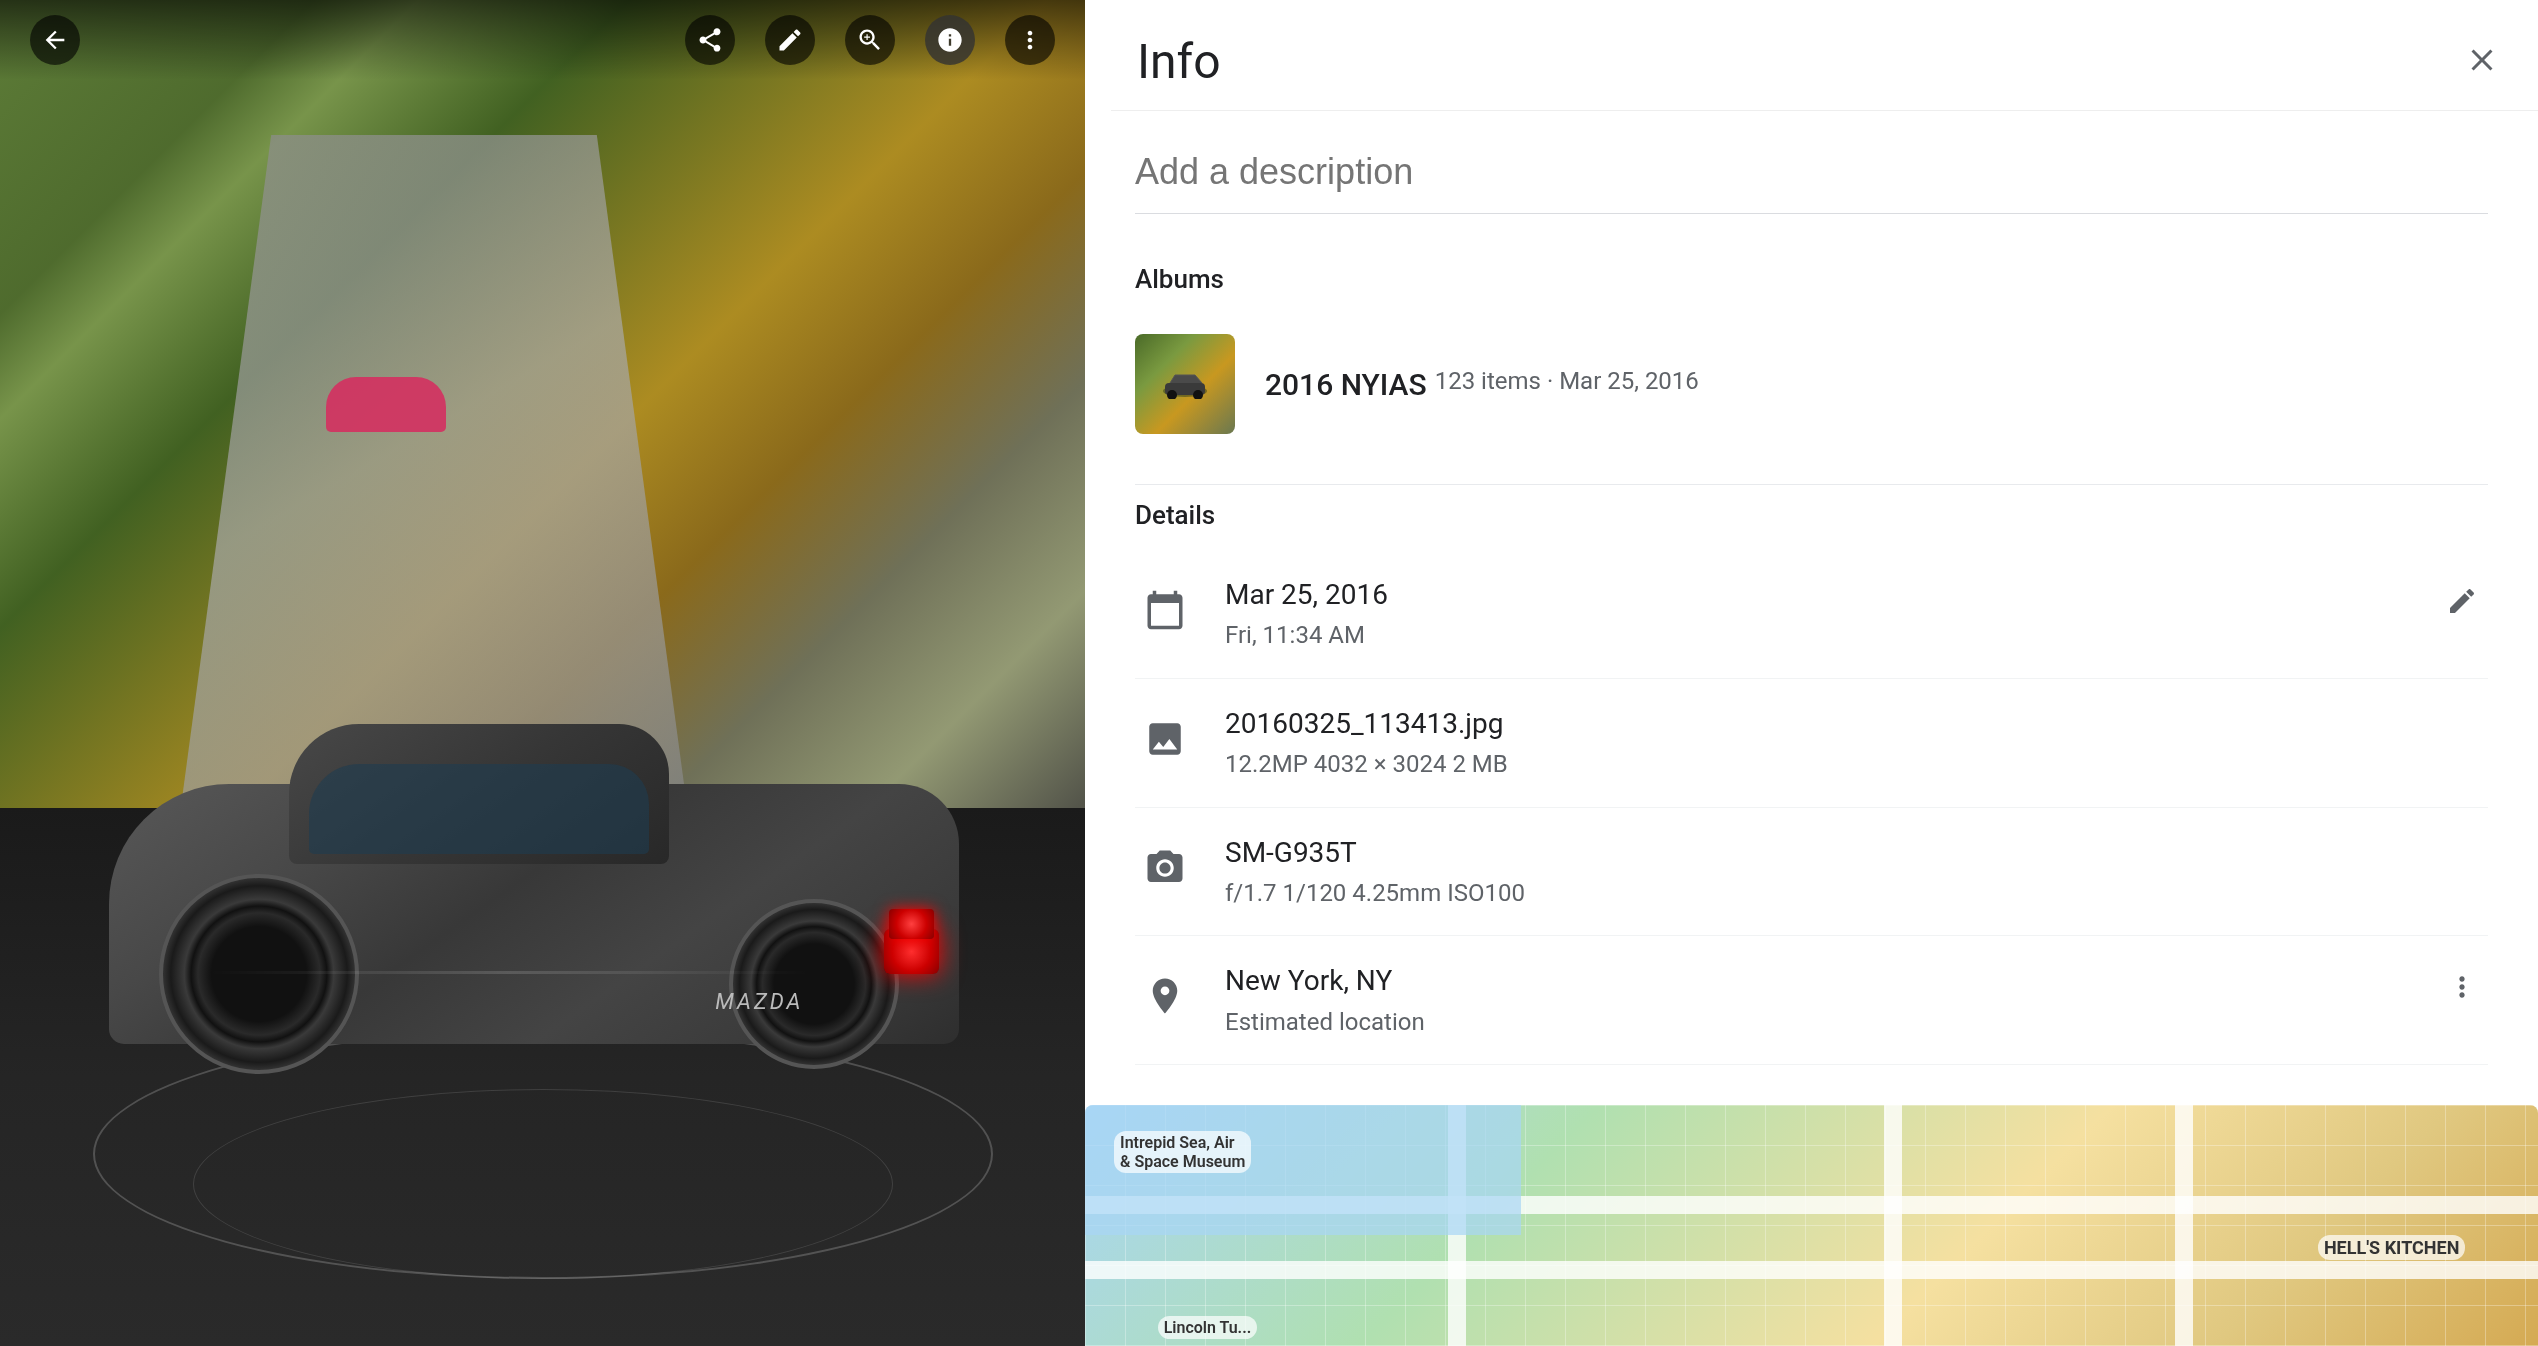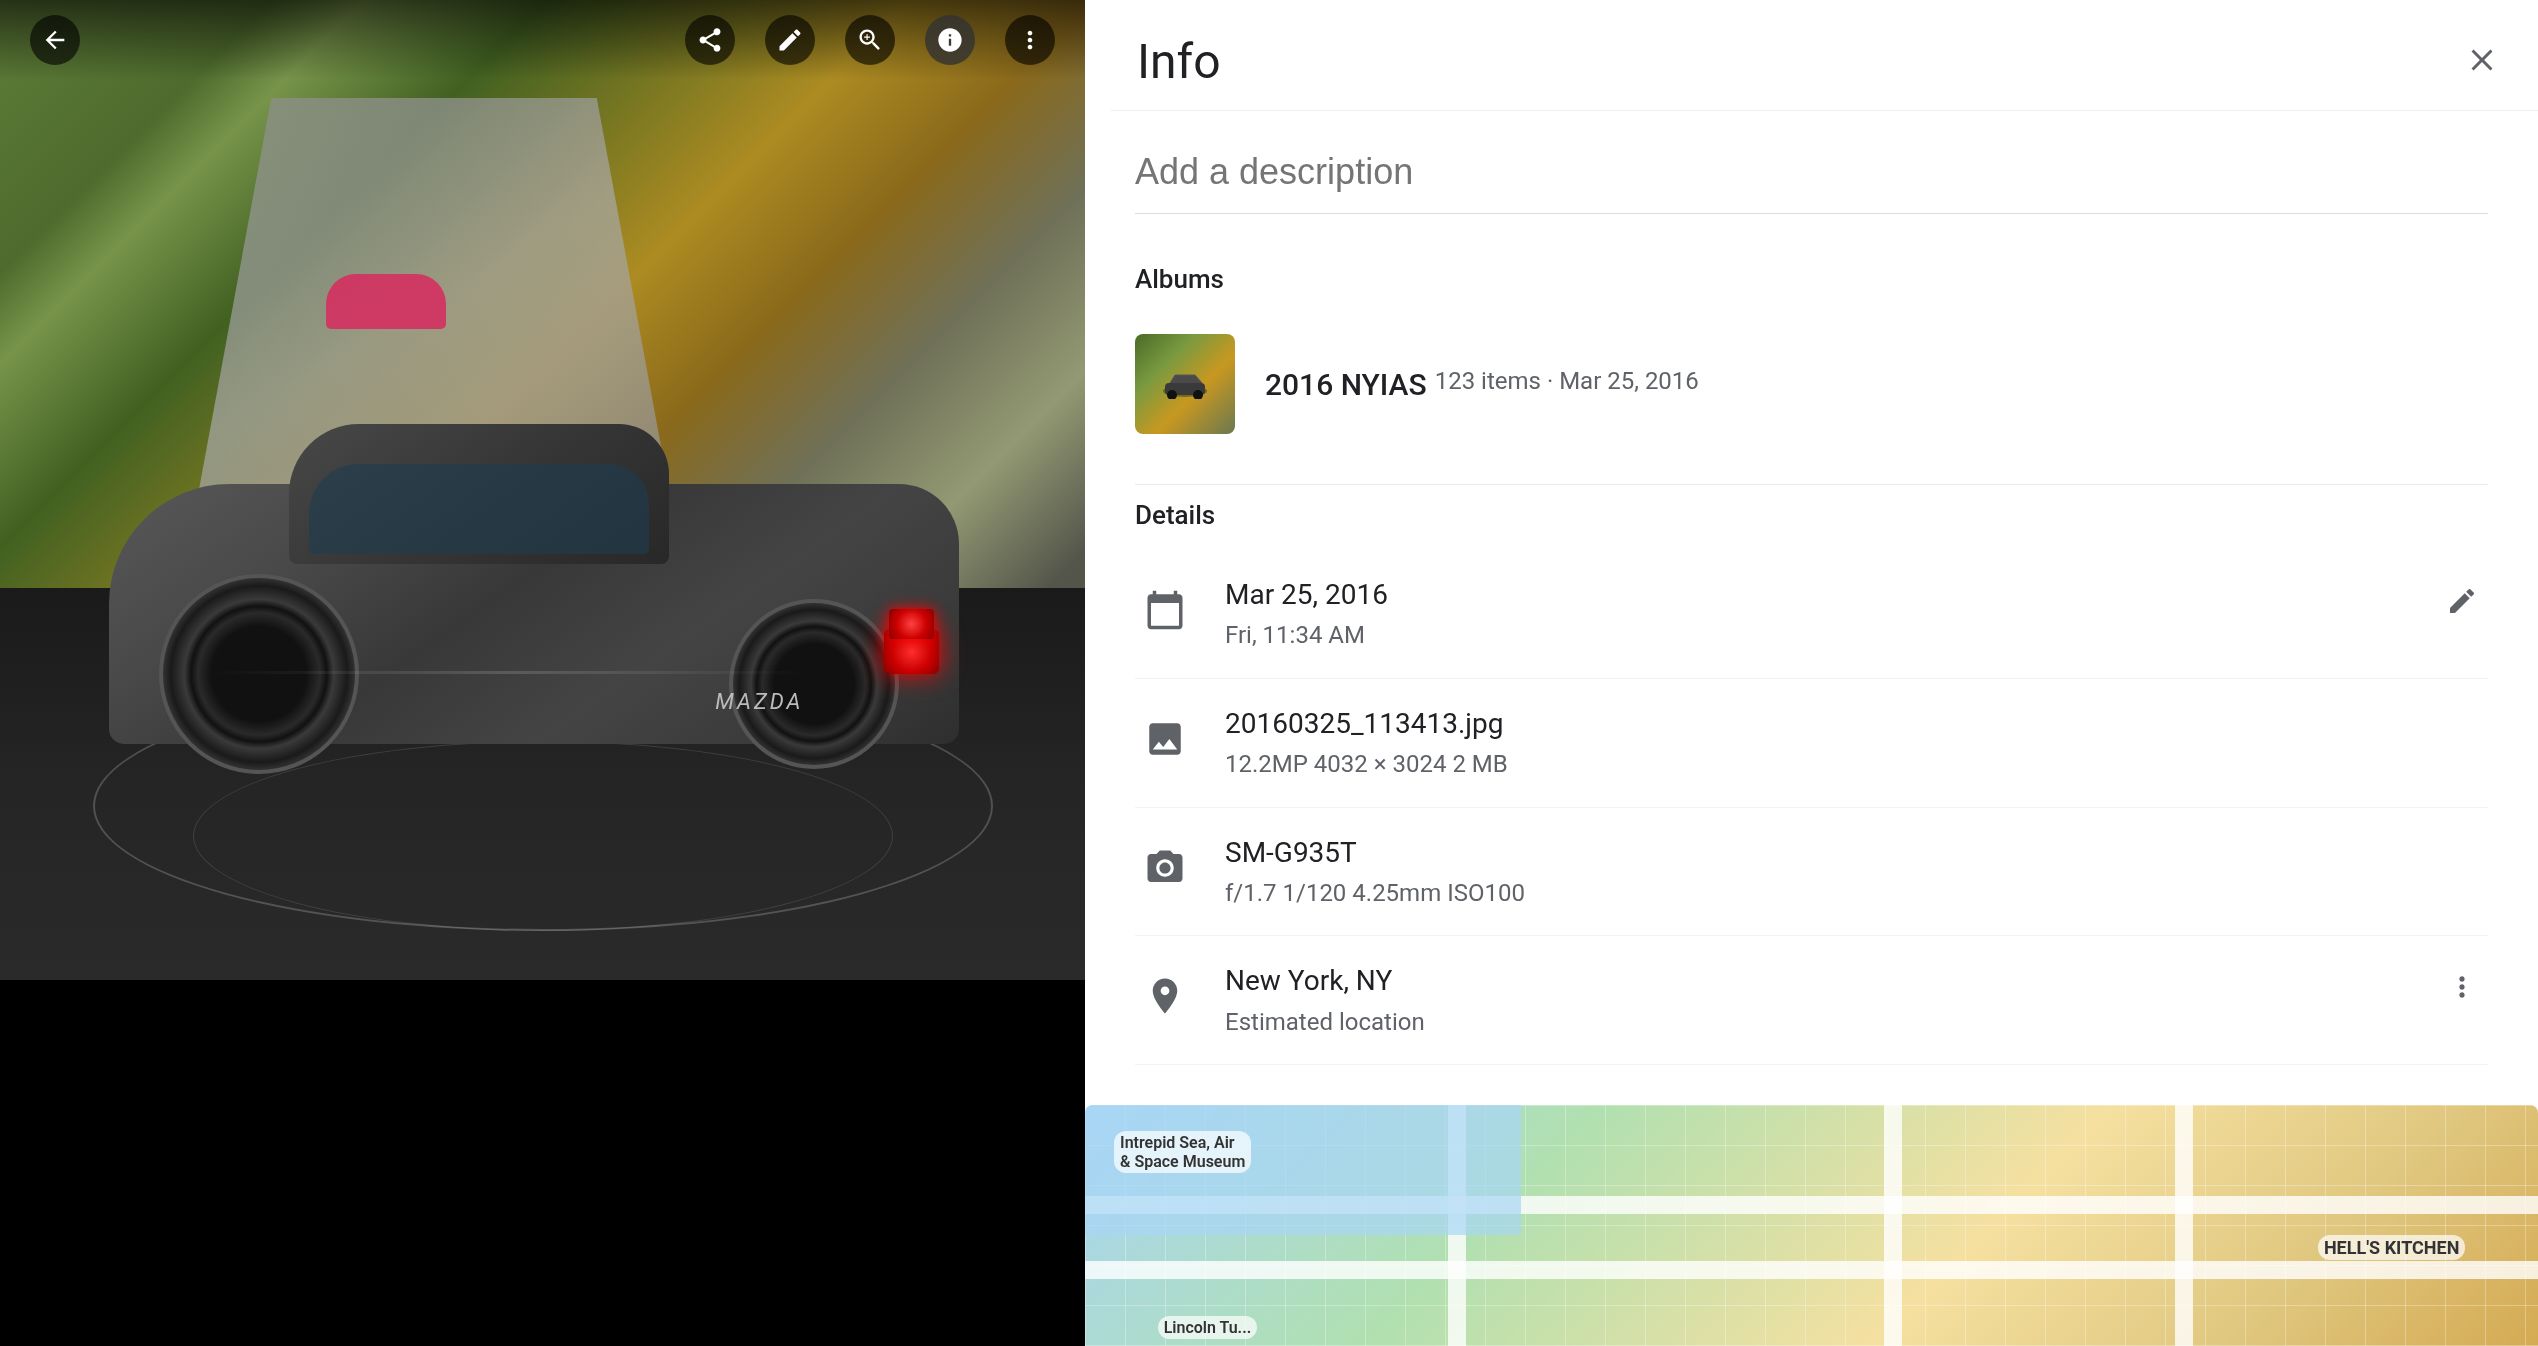--- a/index.html
+++ b/index.html
@@ -8,21 +8,21 @@
       height: 1346px;
       overflow: hidden;
       font-family: 'Roboto', Arial, sans-serif;
       background: #000;
       display: flex;
     }
 
     
     .photo-area {
       flex: 0 0 1085px;
-      height: 980px;
+      height: 1346px;
       position: relative;
       background: #0f172a;
       overflow: hidden;
     }
 
     
     .bg-display {
       position: absolute;
       top: 0;
       left: 0;

